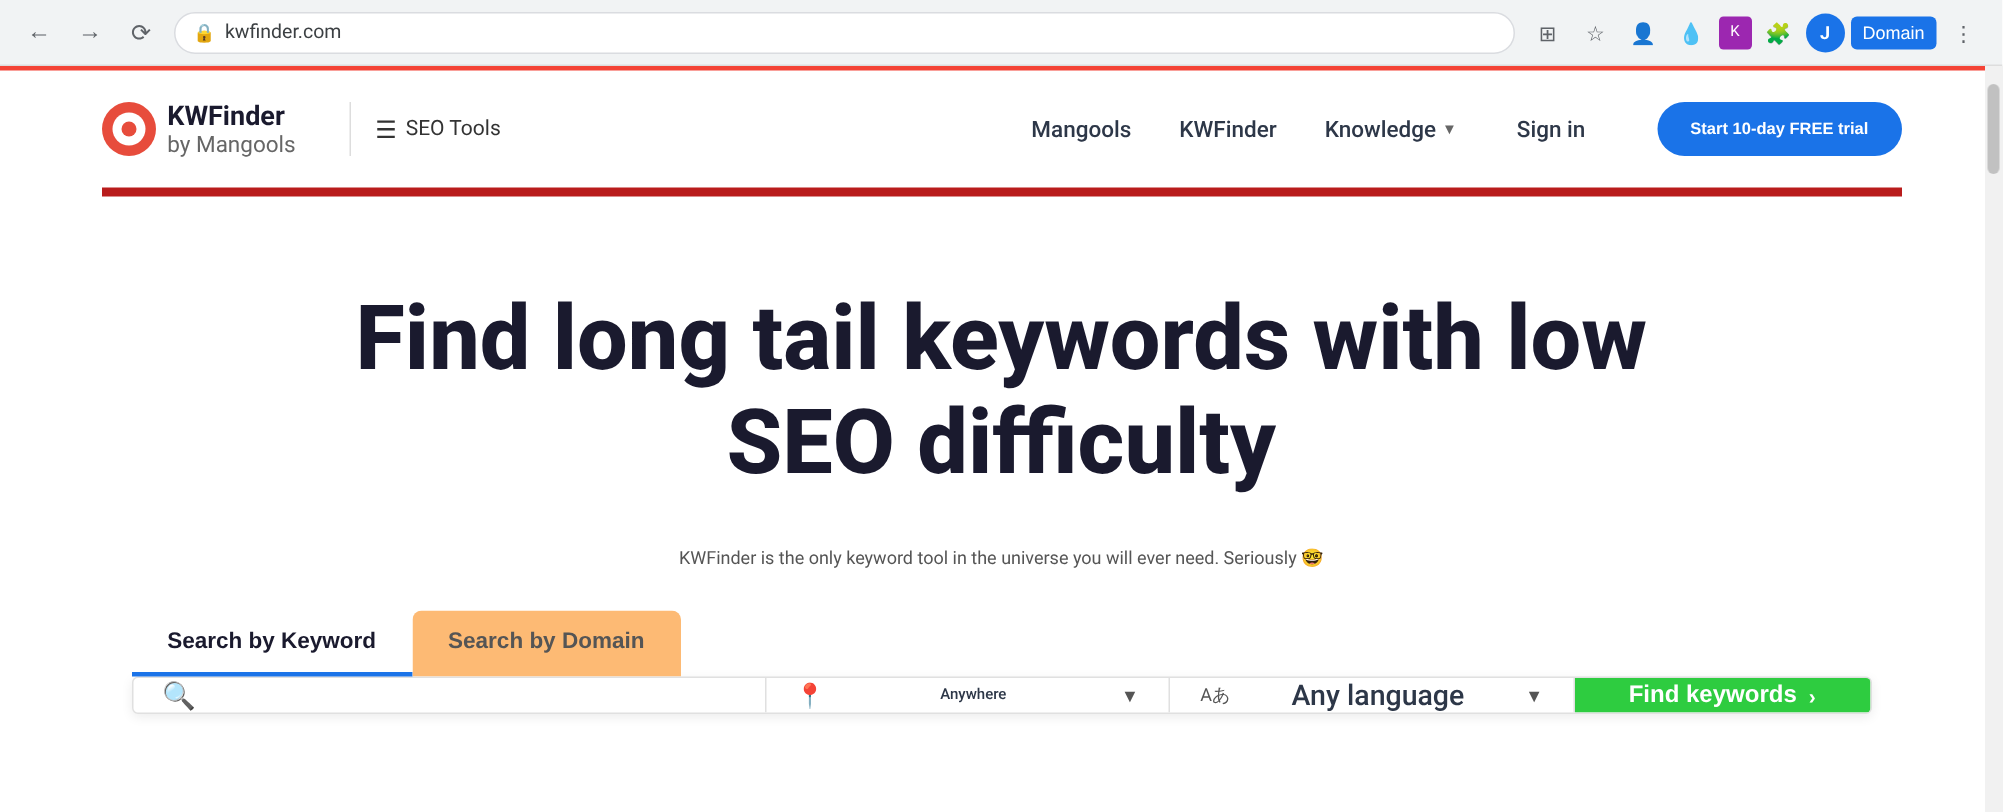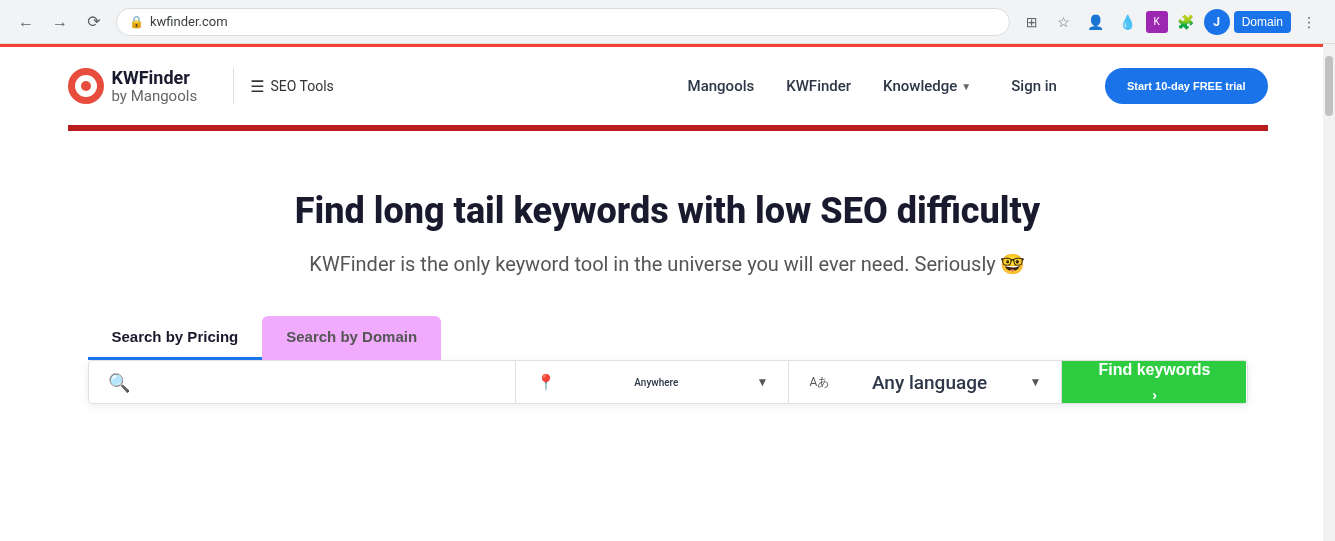--- a/index.html
+++ b/index.html
@@ -91,38 +91,38 @@
     .signin-link { font-size: 15px; color: #2d3748; font-weight: 500; cursor: pointer; margin-left: 8px; }
     .cta-btn {
       background: #1a73e8; color: white; border: none; border-radius: 25px;
       padding: 12px 22px; font-size: 11px; font-weight: 600; cursor: pointer;
       white-space: nowrap; margin-left: 16px;
     }
 
     
     .hero { text-align: center; padding: 60px 0 40px; }
     .hero-title {
-      font-size: 36px; font-weight: 800; color: #1a1a2e; line-height: 1.15;
-      max-width: 900px; margin: 0 auto 20px;
-    }
-    .hero-subtitle { font-size: 20px; color: #555; margin-bottom: 40px; }
+      font-size: 60px; font-weight: 800; color: #1a1a2e; line-height: 1.15;
+      max-width: 900px; margin: 0 auto 36px;
+    }
+    .hero-subtitle { font-size: 12px; color: #555; margin-bottom: 28px; }
 
     
     .search-container { max-width: 1160px; margin: 0 auto; }
     .search-tabs { display: flex; margin-bottom: 0; }
     .search-tab {
       padding: 12px 24px; font-size: 15px; font-weight: 600; cursor: pointer;
       border: none; background: transparent; color: #555;
       border-bottom: 3px solid transparent;
     }
     .search-tab.active {
       color: #1a1a2e; border-bottom: 3px solid #1a73e8;
     }
     .search-tab:not(.active) {
-      background: #f0abfc; border-radius: 6px 6px 0 0;
+      background: #fdba74; border-radius: 6px 6px 0 0;
       border-bottom: 3px solid transparent;
     }
 
     
     .search-bar {
       display: flex; align-items: stretch; background: white;
       border: 1px solid #e0e0e0; border-radius: 4px;
       box-shadow: 0 2px 8px rgba(0,0,0,0.08);
       overflow: hidden;
     }
@@ -146,21 +146,21 @@
     .language-wrap {
       flex: 1.2; display: flex; align-items: center; padding: 0 20px; gap: 10px;
       border-right: 1px solid #e0e0e0; cursor: pointer;
     }
     .language-icon { color: #555; font-size: 12px; }
     .language-text { flex: 1; font-size: 19px; color: #2d3748; font-weight: 500; }
     .find-btn {
       background: #2ecc40; color: white; border: none;
       padding: 0 36px; font-size: 16px; font-weight: 700; cursor: pointer;
       display: flex; align-items: center; gap: 8px; white-space: nowrap;
-      min-width: 180px; justify-content: space-between; flex-direction: column;
+      min-width: 180px; justify-content: space-between;
     }
     .find-btn-arrow { font-size: 14px; }
   </style>
 </head>
 <body>
 
 <div style="background:#f1f3f4;border-bottom:1px solid #ddd;height:44px;display:flex;align-items:center;padding:0 12px;gap:8px;">
   <div class="browser-nav-buttons">
     <button class="nav-btn" title="Back">←</button>
     <button class="nav-btn" title="Forward">→</button>
@@ -222,21 +222,21 @@
       <button class="cta-btn">Start 10-day FREE trial</button>
     </nav>
   </header>
 
   <div class="hero">
     <h1 class="hero-title">Find long tail keywords with low SEO difficulty</h1>
     <p class="hero-subtitle">KWFinder is the only keyword tool in the universe you will ever need. Seriously 🤓</p>
 
     <div class="search-container">
       <div class="search-tabs">
-        <button class="search-tab active">Search by Pricing</button>
+        <button class="search-tab active">Search by Keyword</button>
         <button class="search-tab">Search by Domain</button>
       </div>
       <div class="search-bar">
         <div class="search-input-wrap">
           <span class="search-icon-wrap">🔍</span>
         </div>
         <div class="location-wrap">
           <span class="location-icon">📍</span>
           <span class="location-text">Anywhere</span>
           <span class="dropdown-arrow">▼</span>

